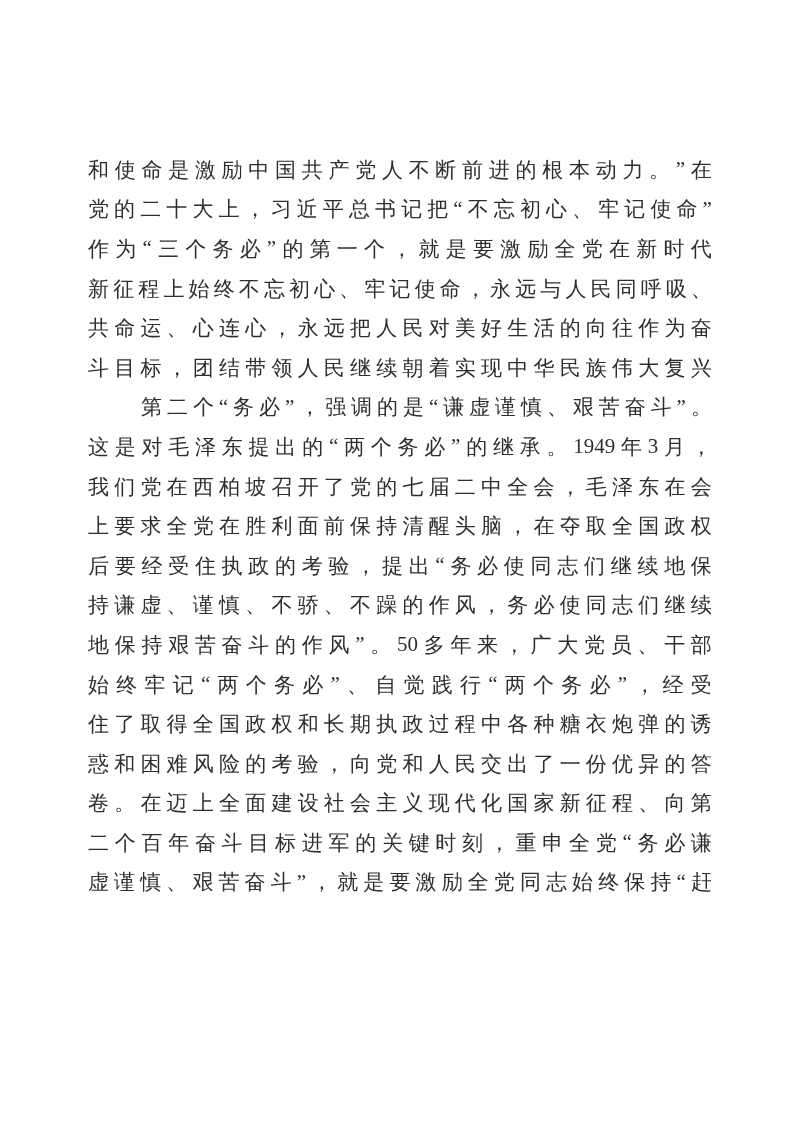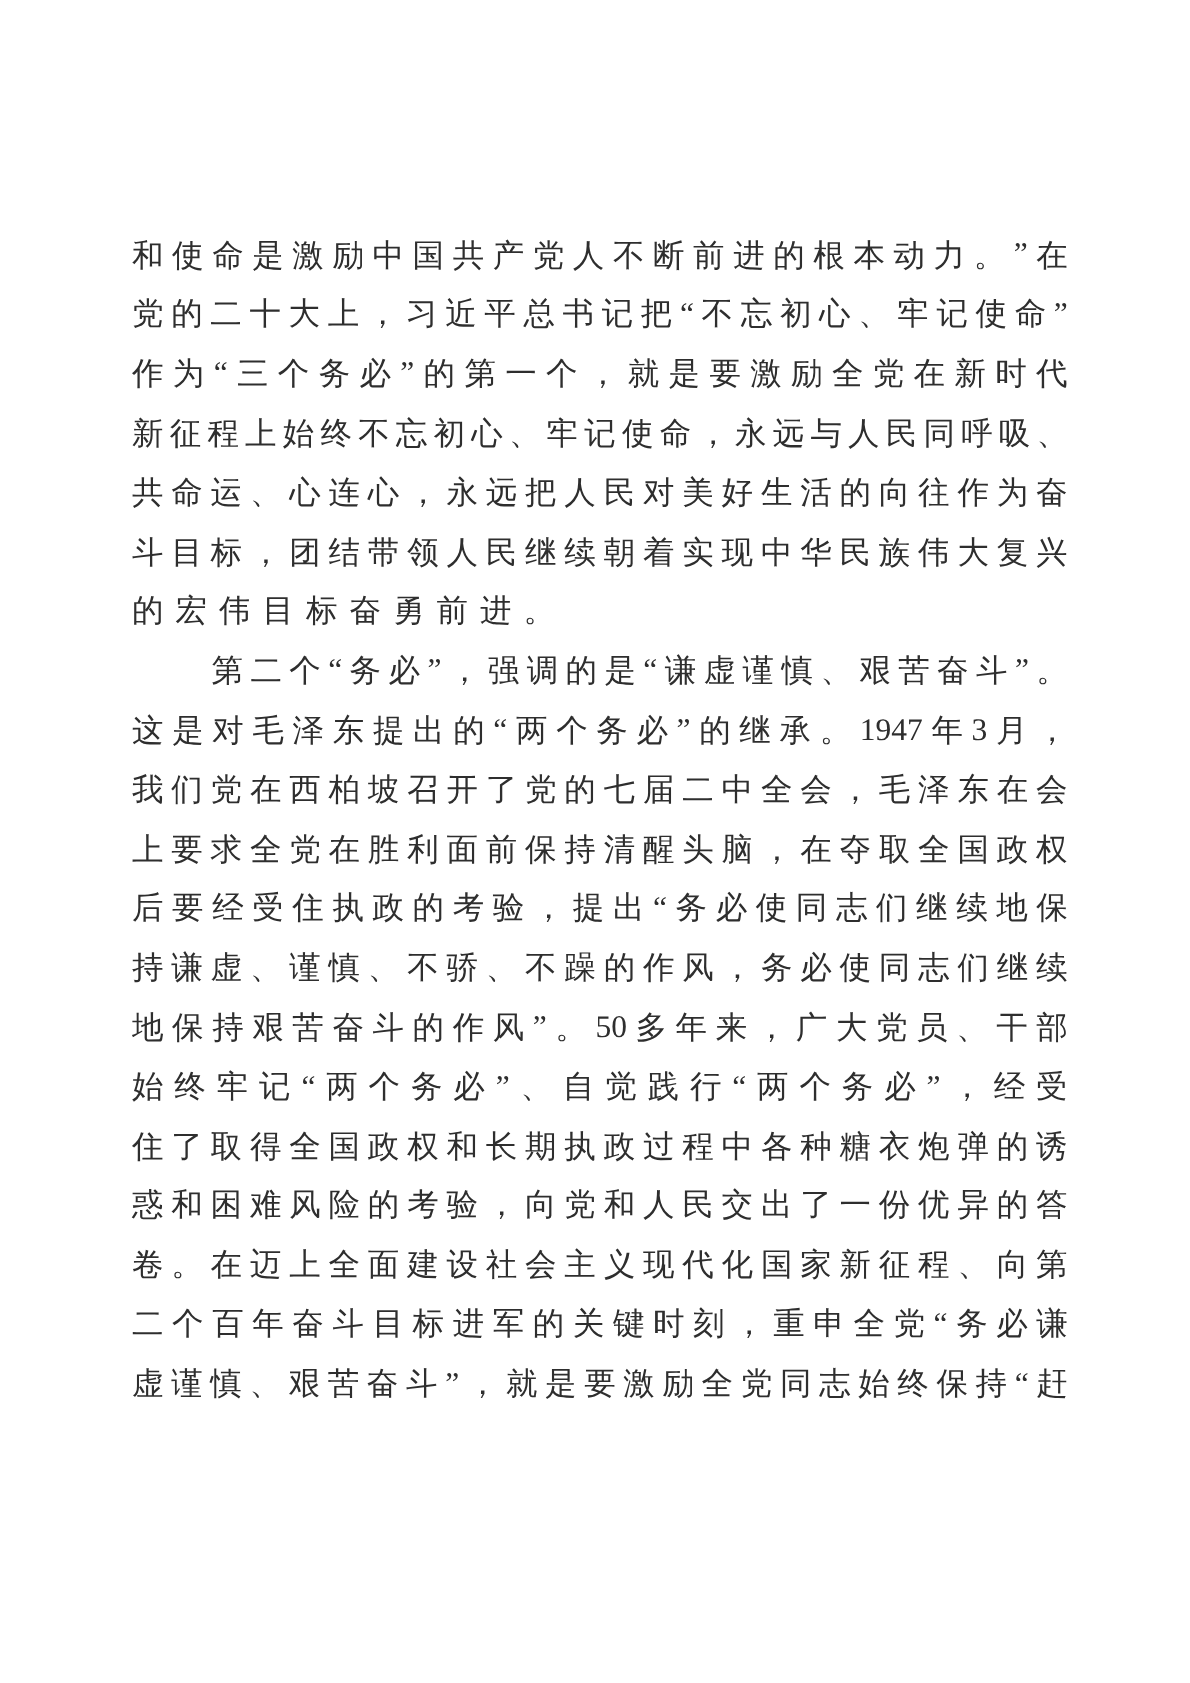--- a/index.html
+++ b/index.html
@@ -207,21 +207,20 @@
           <span>现</span>
           <span>中</span>
           <span>华</span>
           <span>民</span>
           <span>族</span>
           <span>伟</span>
           <span>大</span>
           <span>复</span>
           <span>兴</span>
         </div>
-      <div class="line end">的宏伟目标奋勇前进。</div>
     </div>
 
     <div>
       <div class="line j indent">
           <span>第</span>
           <span>二</span>
           <span>个</span>
           <span>“</span>
           <span>务</span>
           <span>必</span>
@@ -257,21 +256,21 @@
           <span>“</span>
           <span>两</span>
           <span>个</span>
           <span>务</span>
           <span>必</span>
           <span>”</span>
           <span>的</span>
           <span>继</span>
           <span>承</span>
           <span>。</span>
-          <span>1947</span>
+          <span>1949</span>
           <span>年</span>
           <span>3</span>
           <span>月</span>
           <span>，</span>
         </div>
       <div class="line j">
           <span>我</span>
           <span>们</span>
           <span>党</span>
           <span>在</span>

